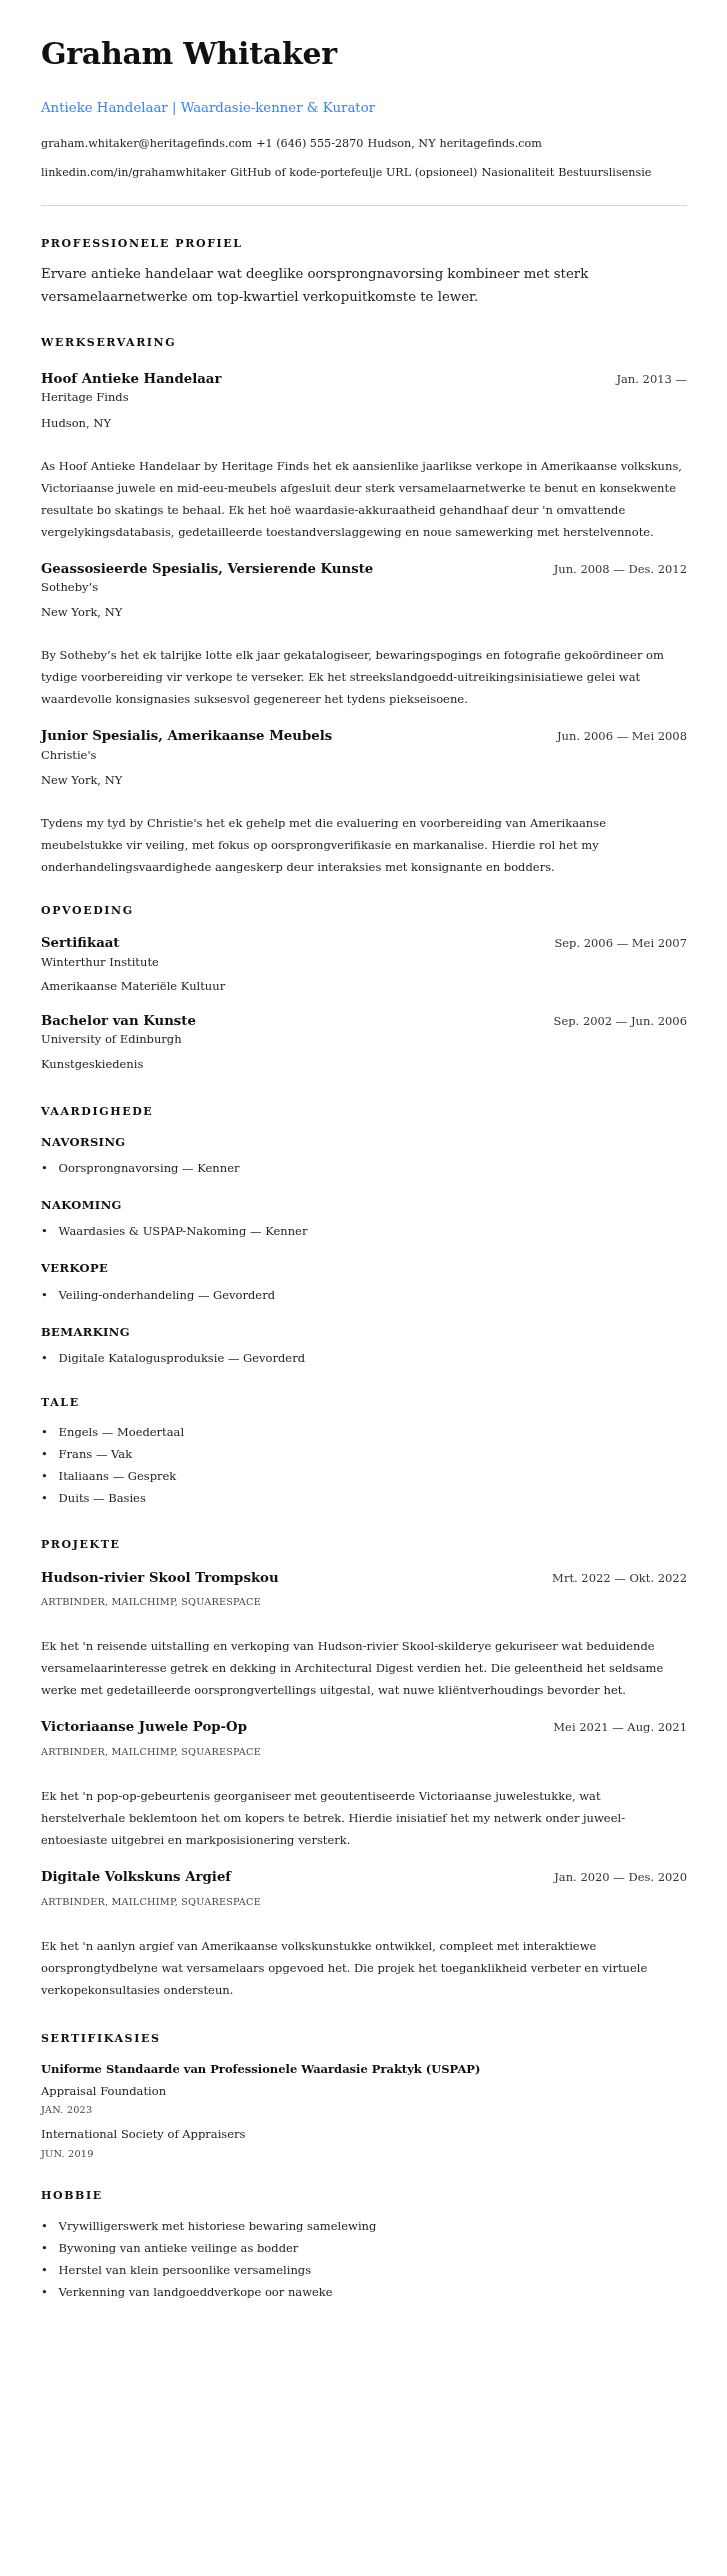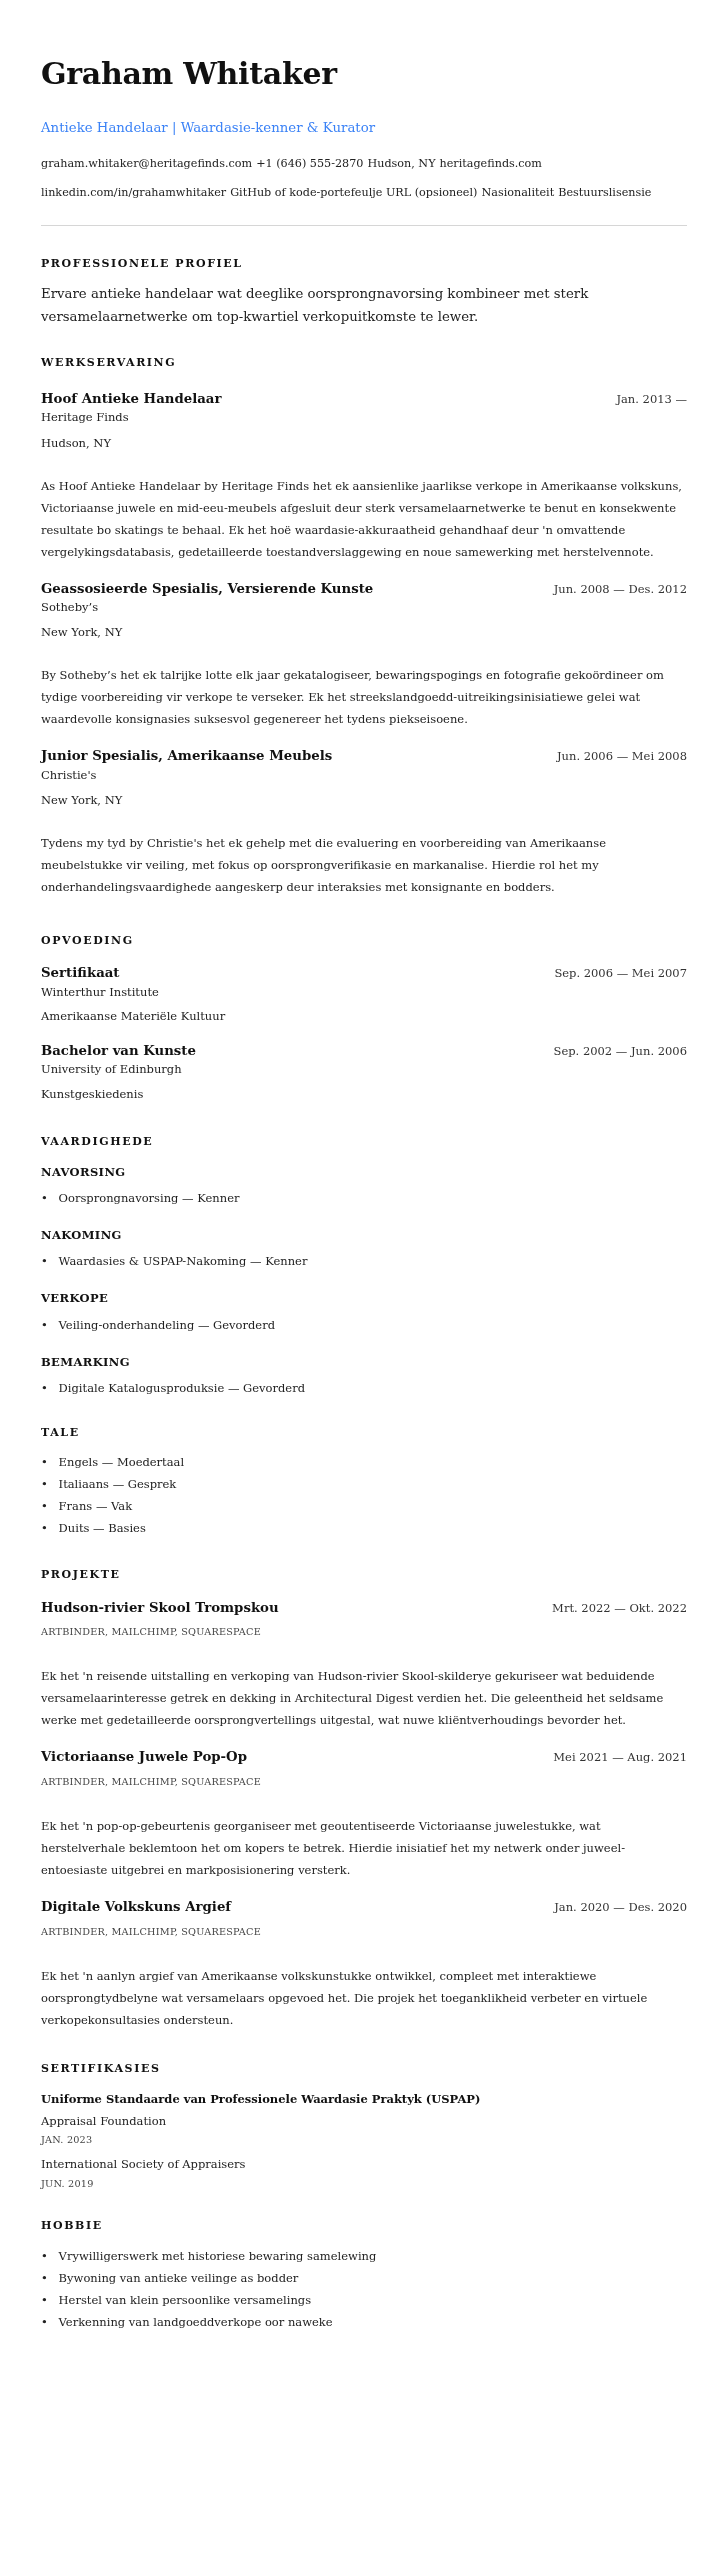--- a/index.html
+++ b/index.html
@@ -1,21 +1,21 @@
 <!DOCTYPE html>
 <html style="font-size:9.7px"><head>
 <meta charset="utf-8">
 <style>
   html, body { margin: 0; padding: 0; background: #ffffff; }
   body {
     width: 728px;
     font-family: "DejaVu Serif", serif;
     color: #222222;
   }
-  .page { padding: 56px 41px 24px 41px; }
+  .page { padding: 36px 41px 24px 41px; }
 
   h1.name {
     font-family: "DejaVu Serif", serif;
     font-size: 30px;
     font-weight: bold;
     color: #111111;
     margin: 0;
     line-height: 36px;
     letter-spacing: -0.3px;
   }
@@ -96,21 +96,21 @@
     font-size: 11.5px;
     line-height: 22px;
     color: #222222;
     margin-top: 24px;
     width: 645px;
   }
 
   .exp-list .entry:first-child { margin-top: 20.6px; }
   .exp-list .entry + .entry { margin-top: 17px; }
 
-  .edu-sec { margin-top: 37px; }
+  .edu-sec { margin-top: 27px; }
   .edu-list .entry:first-child { margin-top: 17px; }
   .edu-list .entry + .entry { margin-top: 18px; }
   .edu-list .entry-loc { margin-top: 8.5px; }
 
   .skills-sec { margin-top: 34px; }
   .skill-cat-title {
     font-size: 11.5px;
     font-weight: bold;
     letter-spacing: 0.4px;
     color: #111111;
@@ -287,22 +287,22 @@
       <ul class="bullets">
         <li>Digitale Katalogusproduksie — Gevorderd</li>
       </ul>
     </div>
   </section>
 
   <section class="lang-sec">
     <h2 class="section-title">TALE</h2>
     <ul class="bullets">
       <li>Engels — Moedertaal</li>
+      <li>Frans — Vak</li>
       <li>Italiaans — Gesprek</li>
-      <li>Frans — Vak</li>
       <li>Duits — Basies</li>
     </ul>
   </section>
 
   <section class="proj-sec">
     <h2 class="section-title">PROJEKTE</h2>
     <div class="proj-list">
       <div class="entry">
         <div class="entry-head">
           <span class="entry-title">Hudson-rivier Skool Trompskou</span>

